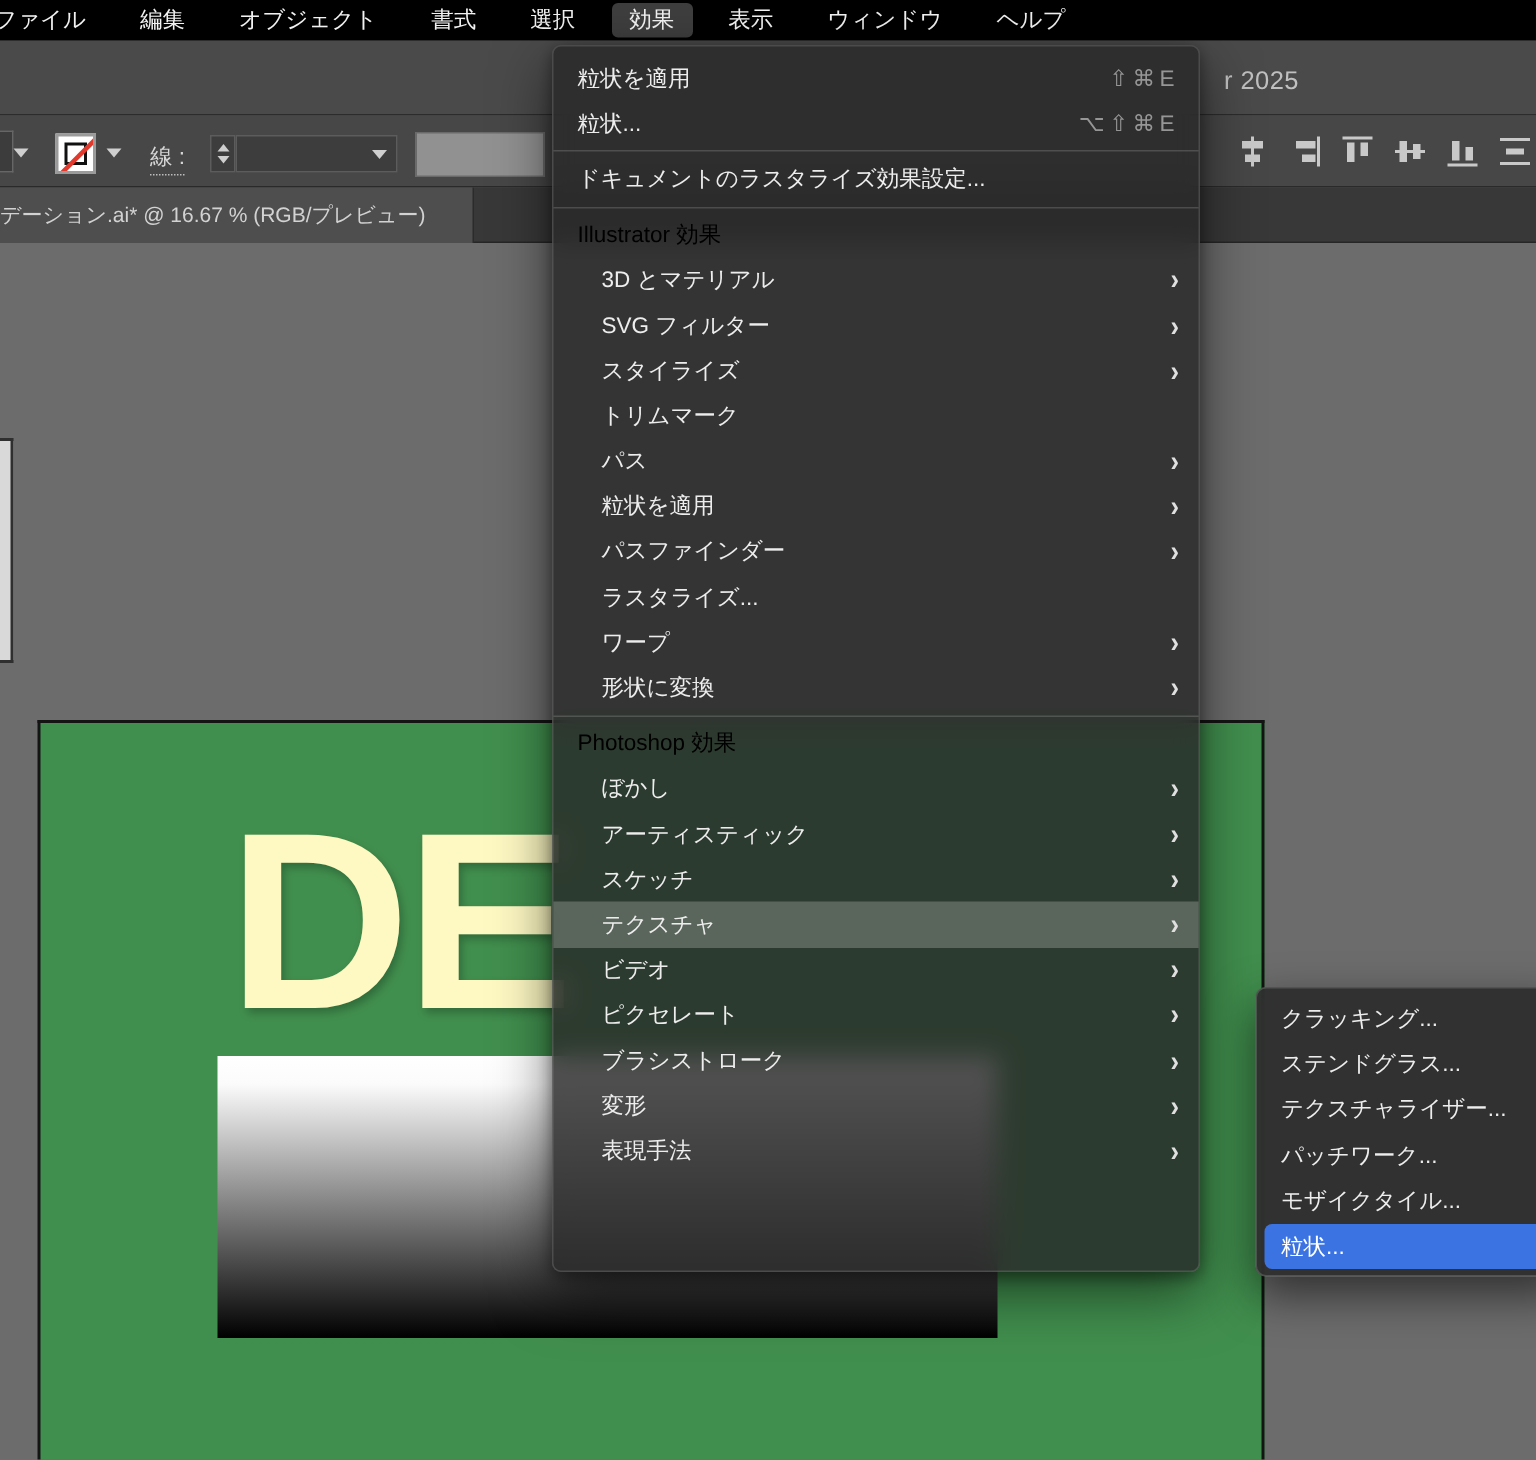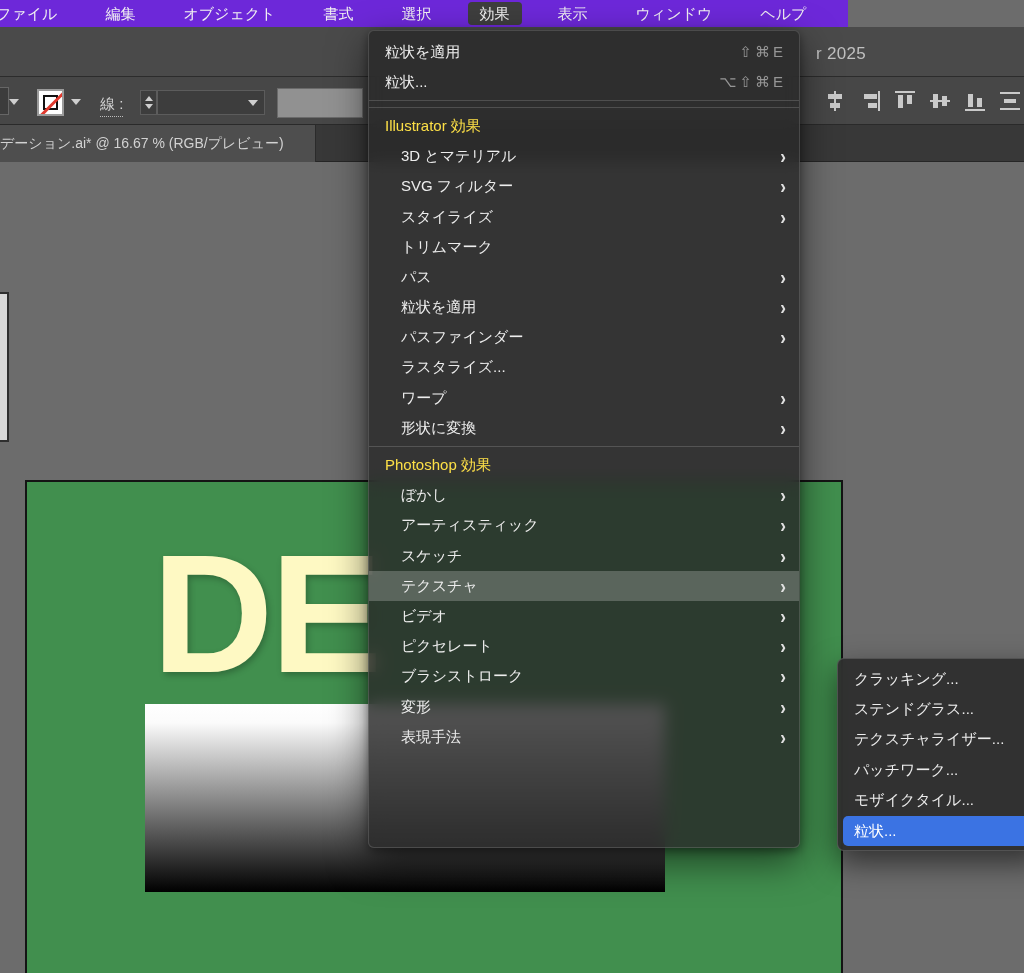--- a/index.html
+++ b/index.html
@@ -7,22 +7,22 @@
   body {
     font-family:"Liberation Sans","DejaVu Sans",sans-serif;
     background:#6c6c6c;
     position:relative;
     -webkit-font-smoothing:antialiased;
   }
   .stage { position:absolute; inset:0; width:1024px; height:973px; overflow:hidden; }
 
   
   .menubar {
-    position:absolute; left:0; top:0; width:848px; height:27px;
-    background:#6d28d9; display:flex; align-items:center; gap:24px;
+    position:absolute; left:0; top:0; width:1024px; height:27px;
+    background:#000000; display:flex; align-items:center; gap:12px;
     color:#f2f2f2; font-size:15px; font-weight:500; z-index:40;
   }
   .menubar .mb-item { height:23px; line-height:23px; padding:0 12px; border-radius:4px; white-space:nowrap; }
   .menubar .mb-item.first { margin-left:-16px; }
   .menubar .mb-item.active { background:#3e3e3e; }
 
   
   .titlebar {
     position:absolute; left:0; top:27px; width:1024px; height:50px;
     background:#4a4a4a; border-bottom:1px solid #2c2c2c; z-index:1;
@@ -106,21 +106,21 @@
     border-radius:6px;
     box-shadow:0 14px 38px rgba(0,0,0,0.55), 0 3px 10px rgba(0,0,0,0.4);
     z-index:50; padding:6px 0; display:flex; flex-direction:column;
     color:#ededed; font-size:15px;
   }
   .mrow {
     height:30.2px; flex:0 0 30.2px; display:flex; align-items:center;
     padding:0 13px 0 16px; white-space:nowrap;
   }
   .mrow.sub { padding-left:32px; }
-  .mrow.hdr { color:#fde047; }
+  .mrow.hdr { color:#000000; }
   .mrow .shortcut { margin-left:auto; color:#969696; letter-spacing:3px; font-size:15px; }
   .mrow .arrow { margin-left:auto; color:#e0e0e0; font-size:17px; font-weight:600; line-height:1; transform:scaleY(1.15); }
   .mrow.active-parent { background:rgba(255,255,255,0.22); }
   .msep { height:1px; background:rgba(255,255,255,0.16); margin:3px 0; flex:0 0 1px; }
 
   
   .texture-submenu {
     position:absolute; left:797px; top:658px; width:207px; height:193px;
     background:rgba(45,45,45,0.92);
     backdrop-filter:blur(8px);
@@ -250,20 +250,23 @@
   <div class="effect-menu">
     <div class="mrow">
       <span class="label">粒状を適用</span>
       <span class="shortcut">⇧⌘E</span>
     </div>
     <div class="mrow">
       <span class="label">粒状...</span>
       <span class="shortcut">⌥⇧⌘E</span>
     </div>
     <div class="msep"></div>
+    <div class="mrow">
+      <span class="label">ドキュメントのラスタライズ効果設定...</span>
+    </div>
     <div class="msep"></div>
 
     <div class="mrow hdr">
       <span>Illustrator 効果</span>
     </div>
     <div class="mrow sub">
       <span>3D とマテリアル</span>
       <span class="arrow">›</span>
     </div>
     <div class="mrow sub">

